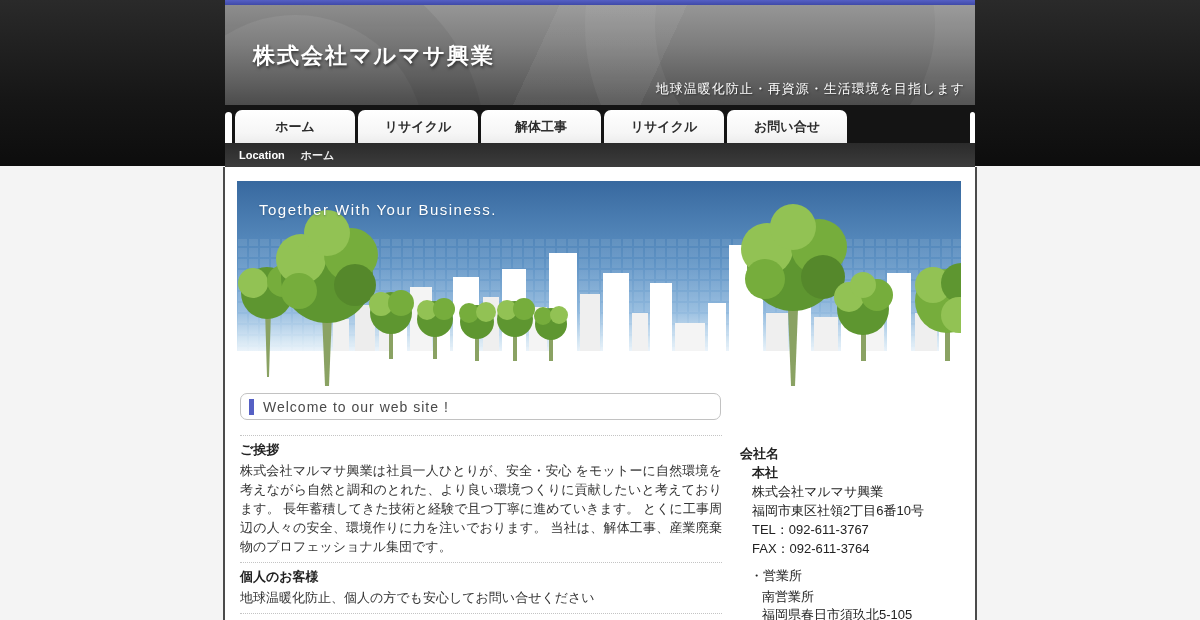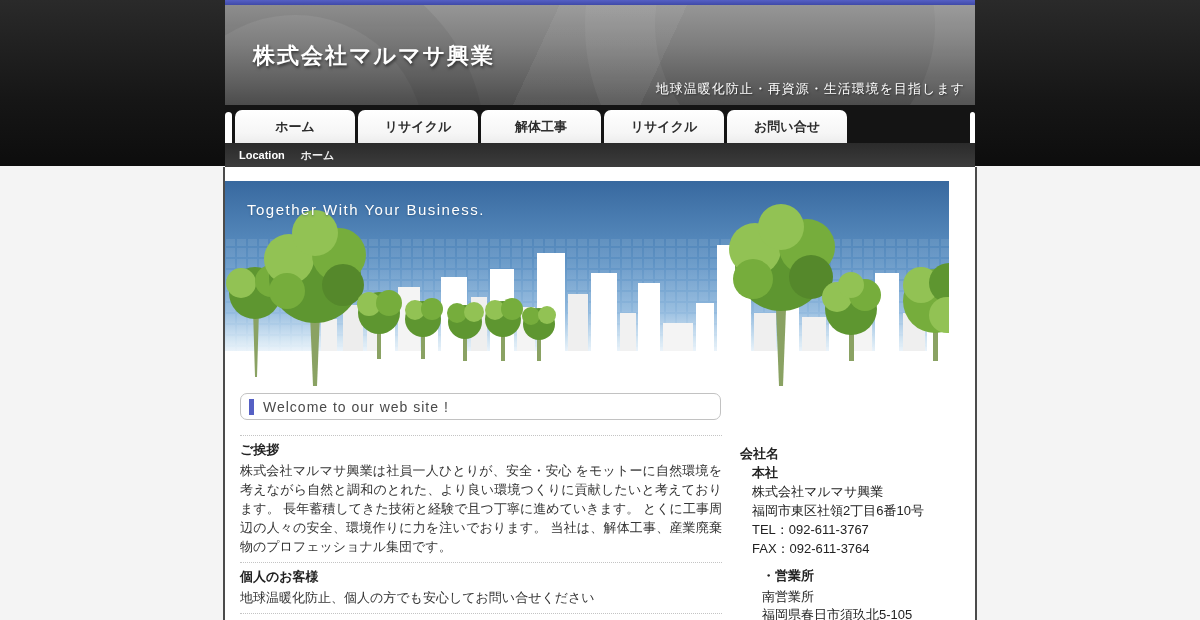--- a/index.html
+++ b/index.html
@@ -42,42 +42,42 @@
 
   .locationbar { height:24px; background:linear-gradient(180deg,#2b2b2b,#3c3c3c);
     display:flex; align-items:center; gap:16px; padding-left:14px; }
   .locationbar .loc-label { font-size:11px; font-weight:700; color:#fff; }
   .locationbar .loc-crumb { font-size:11px; font-weight:700; color:#eee; cursor:pointer; }
 
   
   .main { position:relative; height:454px; background:#fff; overflow:hidden;
     box-shadow:2px 0 0 rgba(45,45,45,.85), -2px 0 0 rgba(45,45,45,.85); }
 
-  .hero { position:absolute; left:0; top:14px; width:856px; height:205px; overflow:hidden; }
+  .hero { position:absolute; left:12px; top:14px; width:856px; height:205px; overflow:hidden; }
   .hero svg { display:block; }
   .slogan { position:absolute; left:22px; top:20px; font-size:15px; letter-spacing:1.5px;
     color:#fff; text-shadow:0 1px 2px rgba(30,60,90,.45); }
 
   .welcome-box { position:absolute; left:15px; top:226px; width:481px; height:27px;
     border:1px solid #c2c2c2; border-radius:7px; background:#fff; display:flex; align-items:center; }
   .welcome-accent { width:5px; height:16px; background:var(--accent-purple,#5560c4); margin:0 9px 0 8px; }
   .welcome-text { font-size:14px; color:#4a4a4a; letter-spacing:1px; }
 
   .content-col { position:absolute; left:15px; top:268px; width:482px; }
   .divider { border-top:1px dotted #c4c4c4; height:0; }
   .sec-heading { margin-top:6px; font-size:13px; font-weight:700; color:#222; line-height:16px; }
   .sec-body { margin-top:3px; margin-bottom:6px; font-size:13px; color:#333;
     line-height:19px; text-align:justify; }
 
   .sidebar { position:absolute; left:515px; top:277px; width:232px; font-size:13px; color:#222; }
   .sb-heading { font-weight:700; line-height:19px; }
   .sb-block { margin-left:12px; }
   .sb-line { line-height:19px; }
   .sb-bold { font-weight:700; }
-  .sb-branch-heading { margin-left:22px; margin-top:8px; font-weight:700; line-height:19px; }
+  .sb-branch-heading { margin-left:10px; margin-top:8px; font-weight:400; line-height:19px; }
   .sb-branch { margin-left:22px; margin-top:3px; }
   .sb-branch .sb-line { line-height:18px; }
 </style>
 </head>
 <body>
 
 <div class="stage">
   <div class="dark-band"></div>
 
   <div class="site">

